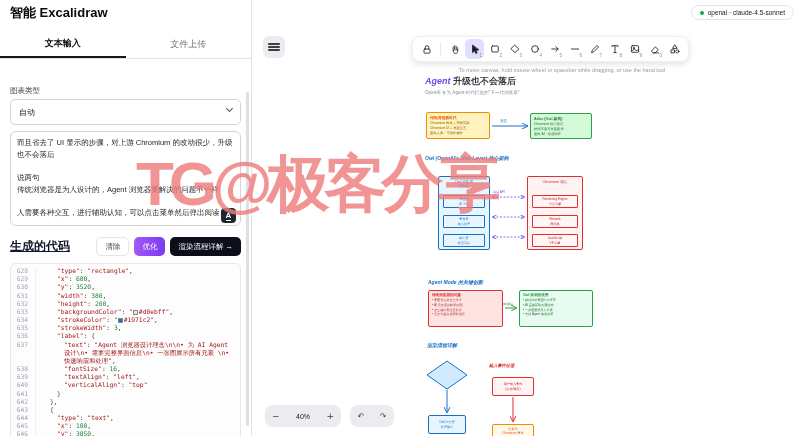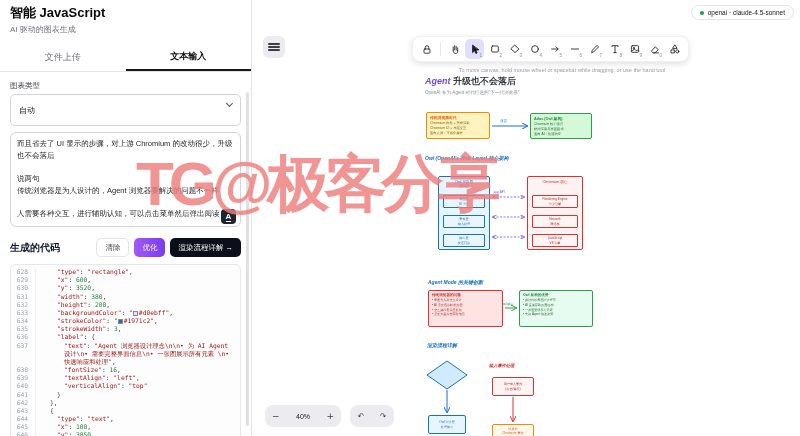--- a/index.html
+++ b/index.html
@@ -8,29 +8,29 @@
 
   
   .sidebar { position:absolute; left:0; top:0; width:252px; height:436px; background:#fff; border-right:1px solid #e4e4e7; }
   .sb-head { padding:4px 10px 2px; }
   .sb-title { font-size:13px; font-weight:bold; color:#09090b; }
   .sb-sub { font-size:8px; color:#71717a; margin-top:2px; }
   .tabs { display:flex; margin-top:6px; border-bottom:1px solid #e4e4e7; }
   .tab { flex:1; text-align:center; font-size:9px; color:#71717a; padding:7px 0 6px; cursor:pointer; background:#fff; border:none; }
   .tab.active { color:#09090b; font-weight:bold; border-bottom:2px solid #18181b; }
   .sb-body { padding:7px 10px 0; position:relative; }
-  .field-label { font-size:7.5px; color:#3f3f46; margin:2px 0 3px; }
-  .select { position:relative; height:32px; border:1px solid #d4d4d8; border-radius:5px; display:flex; align-items:center; padding:0 8px; font-size:8px; color:#18181b; background:#fff; }
+  .field-label { font-size:7.5px; color:#3f3f46; margin:20px 0 3px; }
+  .select { position:relative; height:26px; border:1px solid #d4d4d8; border-radius:5px; display:flex; align-items:center; padding:0 8px; font-size:8px; color:#18181b; background:#fff; }
   .chev { position:absolute; right:8px; top:6px; width:5px; height:5px; border-right:1px solid #52525b; border-bottom:1px solid #52525b; transform:rotate(45deg); }
   .prompt-wrap { position:relative; margin-top:6px; }
   textarea.prompt { width:100%; height:95px; border:1px solid #d4d4d8; border-radius:6px; resize:none; padding:5px 6px; font-family:"Liberation Sans",sans-serif; font-size:7.5px; line-height:1.55; color:#27272a; overflow:hidden; }
   .fmt-btn { position:absolute; right:5px; bottom:7px; width:15px; height:15px; background:#1f2430; border:none; border-radius:4px; color:#fff; font-size:8px; font-weight:bold; cursor:pointer; line-height:13px; }
   .fmt-btn span { border-bottom:1px solid #fff; }
   .gen-row { display:flex; align-items:center; margin-top:7px; gap:5px; }
-  .gen-title { font-size:10px; font-weight:bold; color:#111827; flex:1; }
+  .gen-title { font-size:12px; font-weight:bold; color:#111827; flex:1;text-decoration:underline; }
   .btn { height:19px; border-radius:5px; font-size:7.5px; padding:0 8px; cursor:pointer; white-space:nowrap; }
   .btn-clear { background:#fff; border:1px solid #e4e4e7; color:#52525b; }
   .btn-opt { background:linear-gradient(90deg,#a259f7,#7a3bf0); border:none; color:#fff; }
   .btn-apply { background:#0b0f1a; border:none; color:#fff; }
   .code-wrap { margin-top:7px; border:1px solid #e5e7eb; border-radius:6px 6px 0 0; background:#fdfdfe; height:222px; overflow:hidden; padding-top:3px; }
   .code { font-family:"DejaVu Sans Mono","Liberation Mono",monospace; font-size:6.3px; line-height:1.3; }
   .code-row { display:flex; }
   .ln { flex:none; width:24px; text-align:right; padding-right:7px; color:#9aa3b2; }
   .lc { flex:1; white-space:pre-wrap; word-break:break-all; border-left:1px solid #eef0f3; padding-right:4px; }
   .str { color:#a31515; } .num { color:#1a7f37; } .pun { color:#3f3f46; }
@@ -102,26 +102,25 @@
 
   .watermark { position:absolute; left:136px; top:148px; font-size:62px; font-weight:bold; letter-spacing:-5px; color:#ef7d7d; opacity:.82; white-space:nowrap; z-index:50; pointer-events:none; line-height:1.15; }
 </style>
 </head>
 <body>
 
 <div class="page">
 
   <div class="sidebar">
     <div class="sb-head">
-      <div class="sb-title">智能 JavaScript</div>
-      <div class="sb-sub">AI 驱动的图表生成</div>
+      <div class="sb-title">智能 Excalidraw</div>
     </div>
     <div class="tabs">
+      <button class="tab active">文本输入</button>
       <button class="tab">文件上传</button>
-      <button class="tab active">文本输入</button>
     </div>
     <div class="sb-body">
       <div class="field-label">图表类型</div>
       <div class="select">
         <span>自动</span>
         <span class="chev"></span>
       </div>
       <div class="prompt-wrap">
         <textarea class="prompt" style="">而且省去了 UI 显示的步骤，对上游 Chromium 的改动很少，升级也不会落后
 

